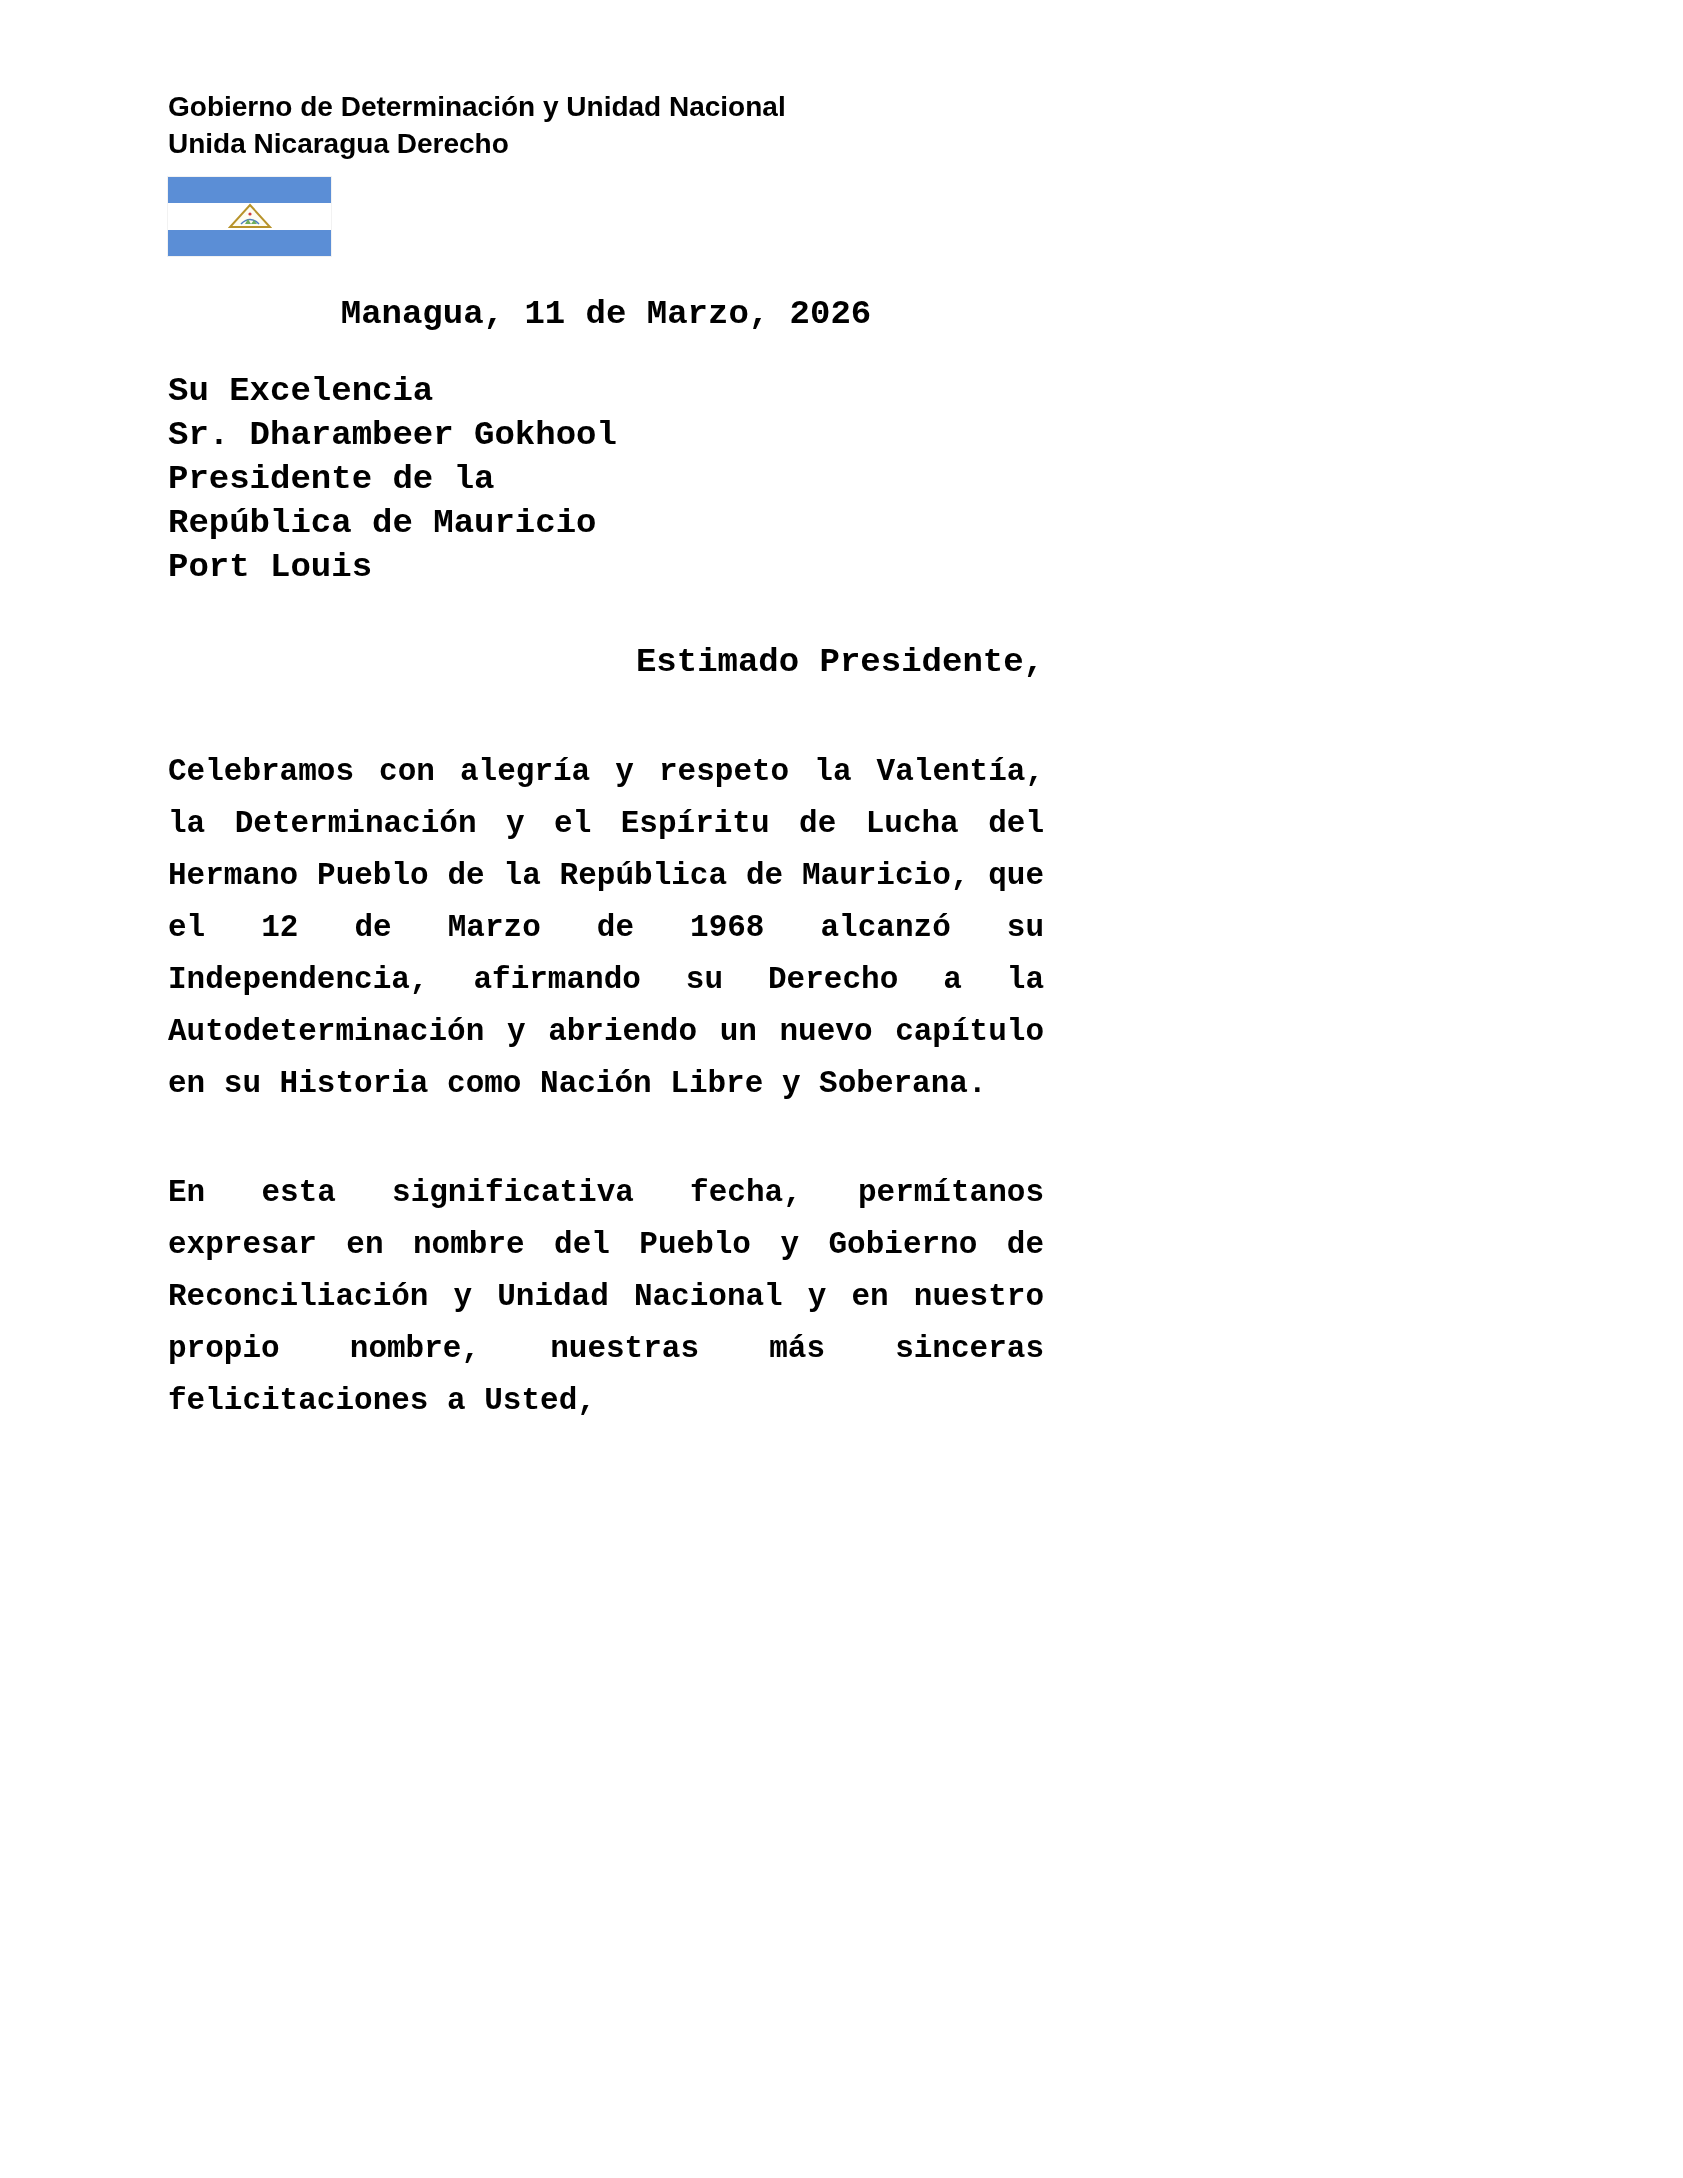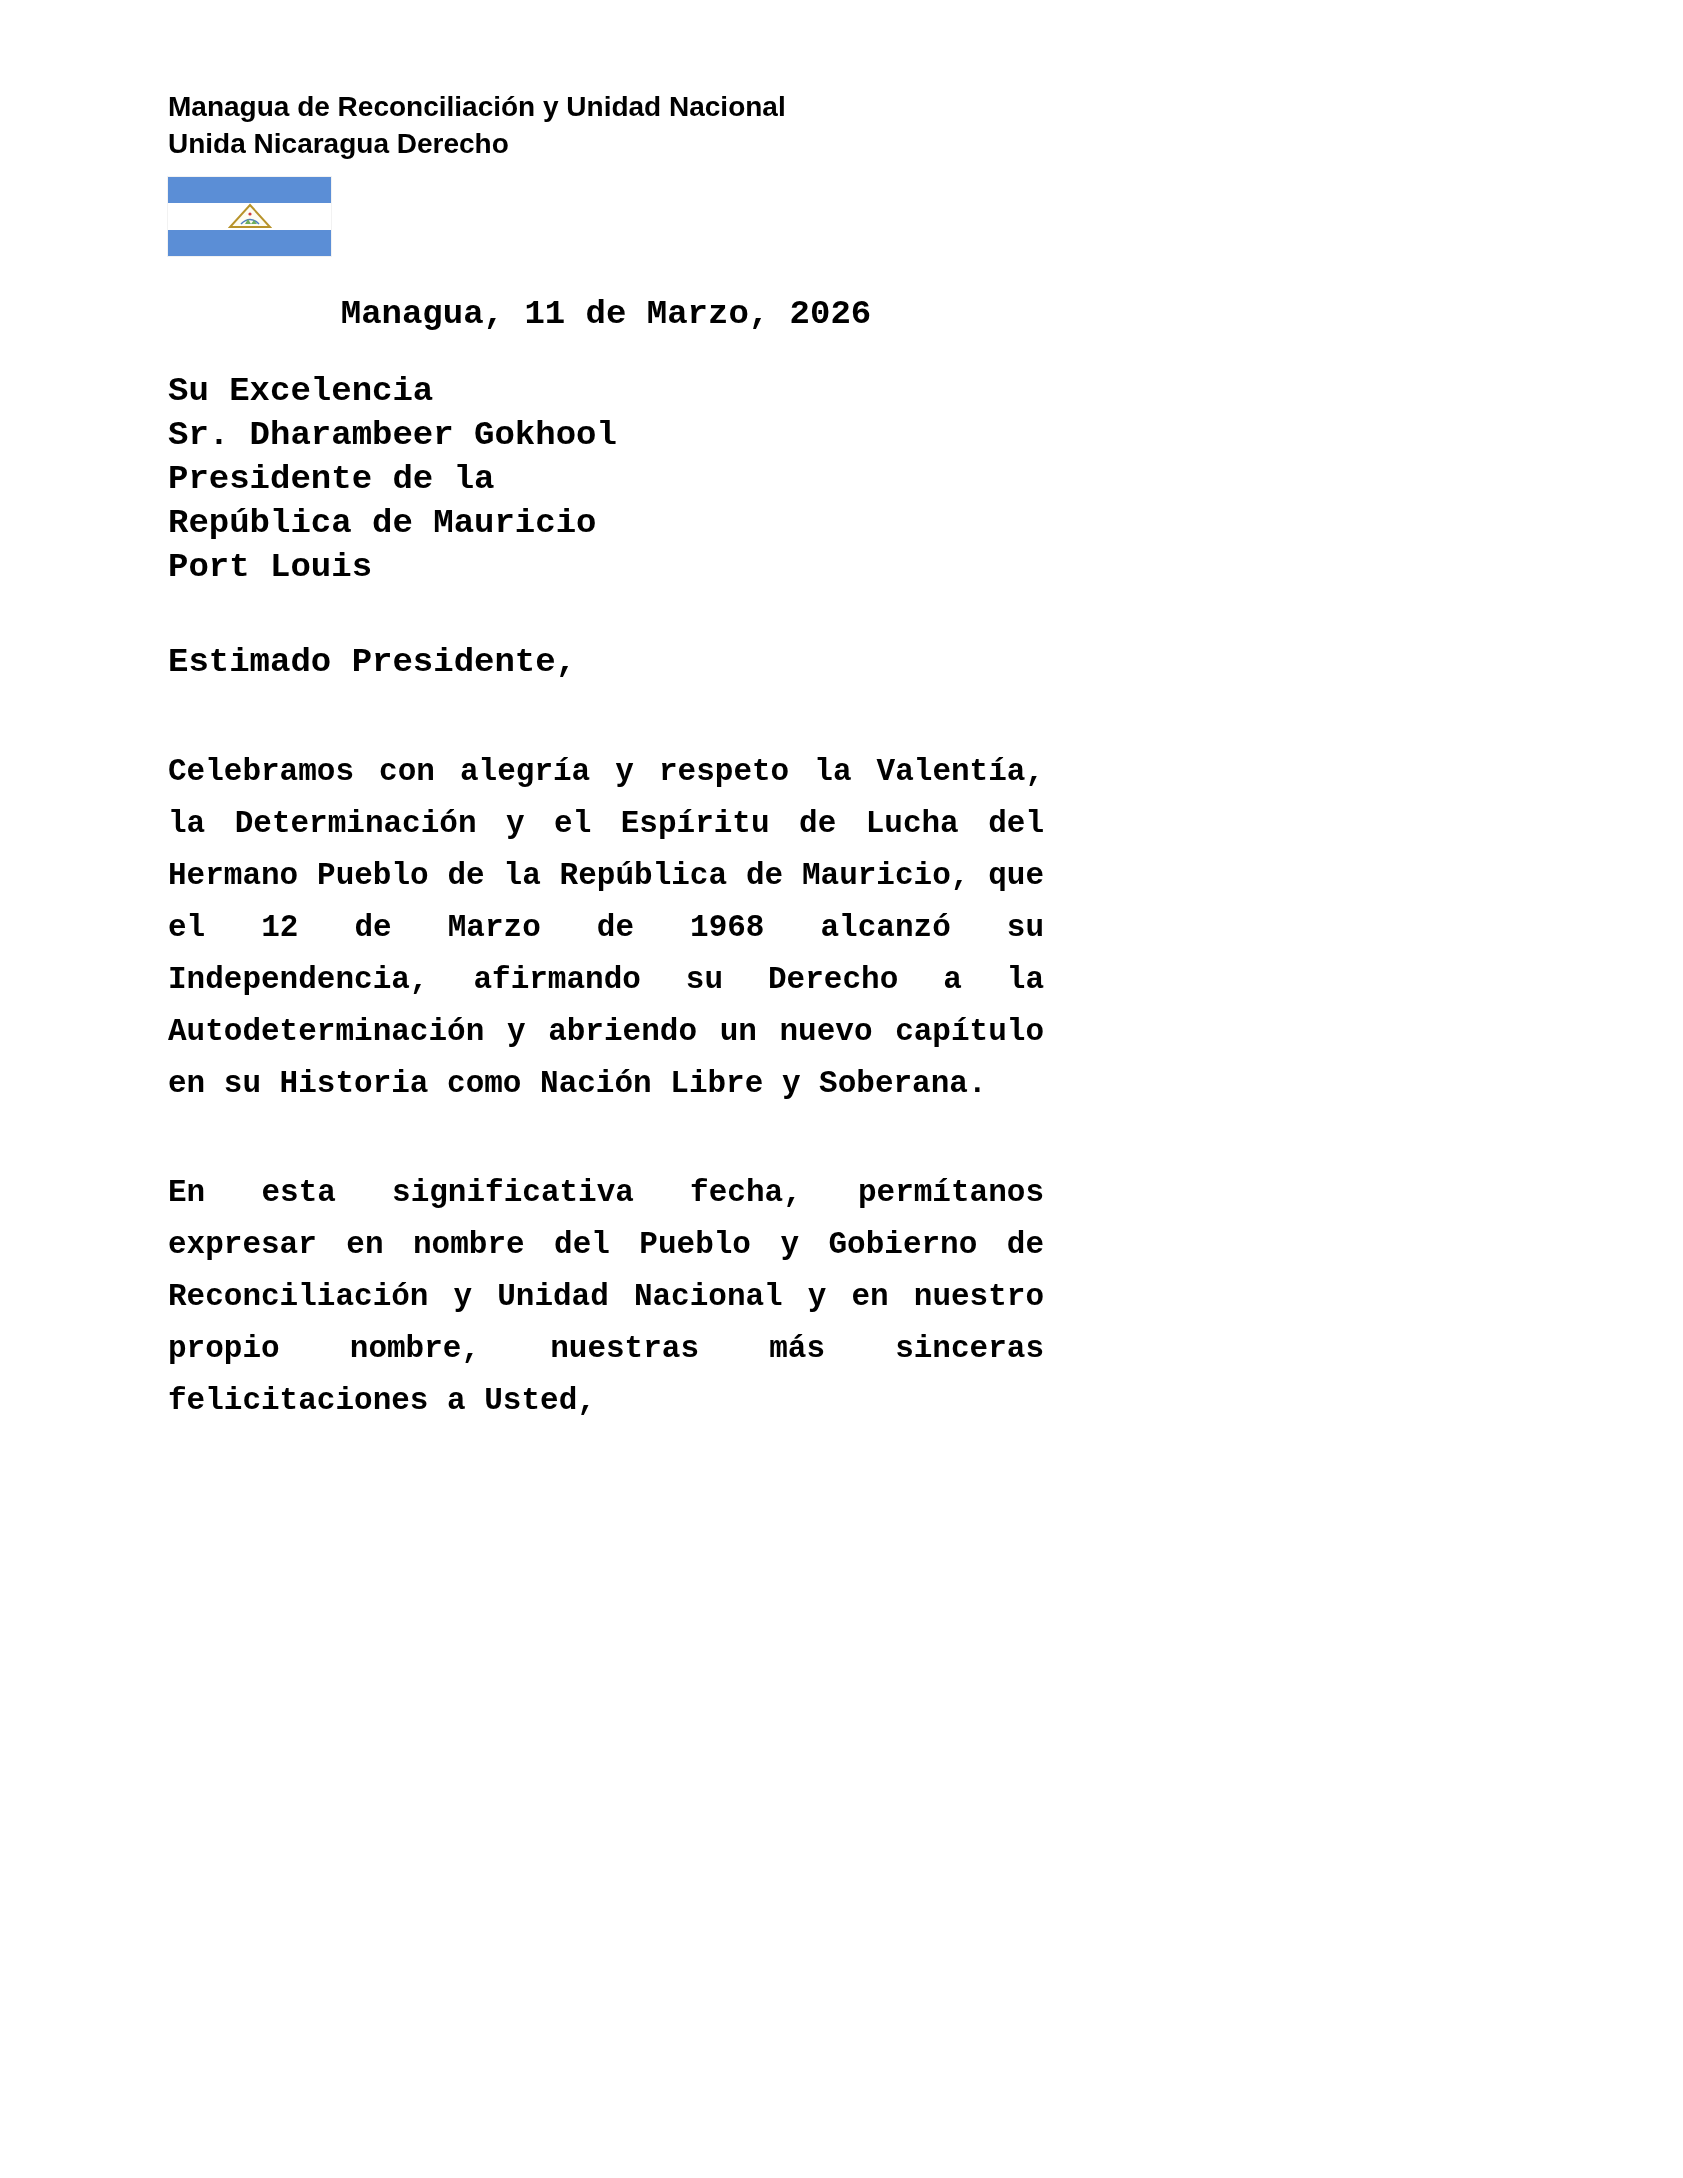--- a/index.html
+++ b/index.html
@@ -60,38 +60,39 @@
   }
   .recipient {
     margin-top: 33px;
     font-size: 34px;
     line-height: 44px;
   }
   .salutation {
     margin-top: 51px;
     font-size: 34px;
     line-height: 44px;
+    text-align: right;
   }
   .body-para {
     margin: 0;
     font-size: 31px;
     line-height: 52px;
     text-align: justify;
   }
   .para-1 { margin-top: 62px; }
   .para-2 { margin-top: 57px; }
 </style>
 </head>
 <body>
 
 <div class="page">
   <div class="content">
 
     <div class="letterhead">
-      <div>Managua de Reconciliación y Unidad Nacional</div>
+      <div>Gobierno de Determinación y Unidad Nacional</div>
       <div>Unida Nicaragua Derecho</div>
     </div>
 
     <div class="flag">
       <div class="stripe" style="background-color: rgb(91, 142, 214);"></div>
       <div class="stripe middle" style="background-color: rgb(255, 255, 255);">
         <svg width="44" height="26" viewBox="0 0 44 26">
           <polygon points="22,2 42,24 2,24" fill="#fdfcf2" stroke="#b8932a" stroke-width="2"></polygon>
           <path d="M13,21 Q22,12 31,21" stroke="#4f7fc0" stroke-width="1.6" fill="none"></path>
           <polygon points="17,21 20,16 23,21" fill="#6fae5c"></polygon>

